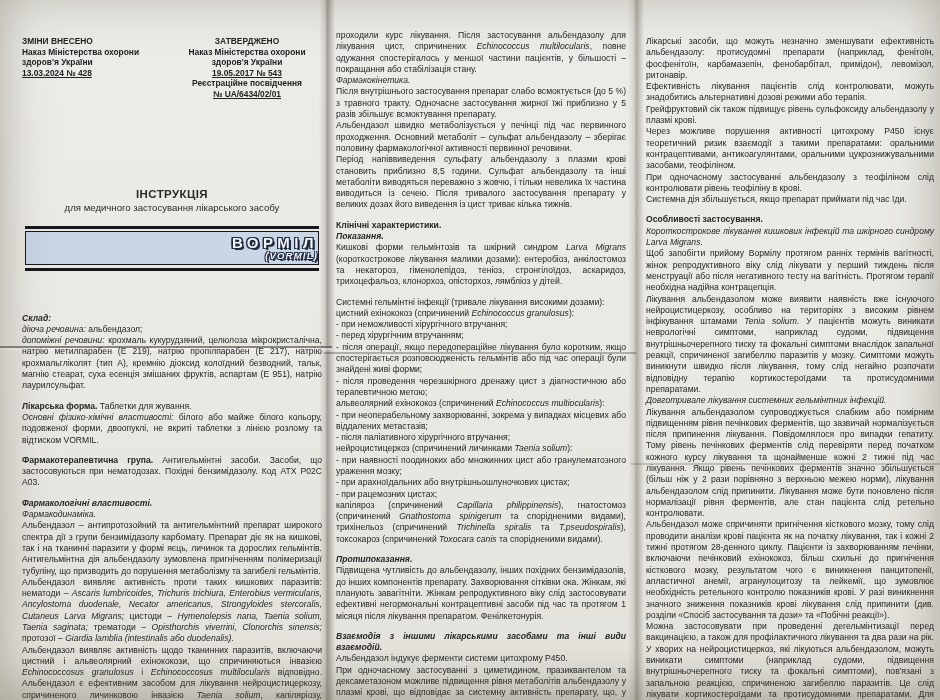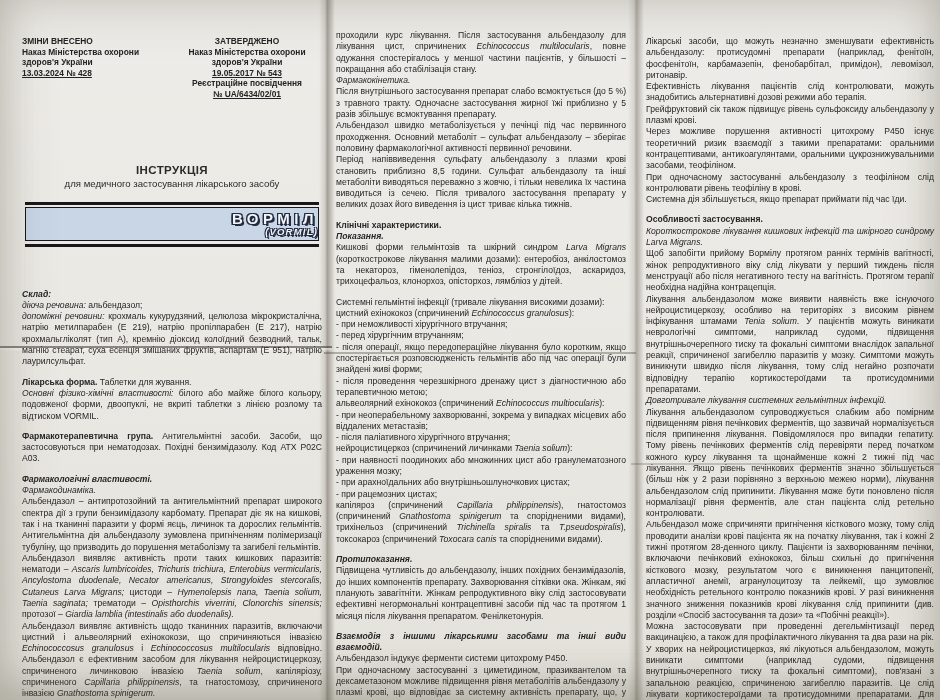--- a/index.html
+++ b/index.html
@@ -30,21 +30,21 @@
   .col1 { left:22px;  top:36px; width:300px; }
   .col2 { left:336px; top:30px; width:290px; }
   .col3 { left:646px; top:36px; width:288px; }
 
   .approvals { display:flex; justify-content:space-between; align-items:flex-start; }
   .appr { font-size:8.4px; line-height:10.6px; font-weight:bold; color:#232323; }
   .appr.left  { text-align:left;  width:140px; }
   .appr.right { text-align:center; width:150px; }
   .hline.u { text-decoration:underline; }
 
-  .title-wrap { margin-top:64px; text-align:center; }
+  .title-wrap { margin-top:88px; text-align:center; }
   .title-main { font-size:11.5px; font-weight:bold; letter-spacing:0.4px; }
   .title-sub  { font-size:9.6px; margin-top:2px; }
 
   .brand { margin:13px 3px 0 3px; border-top:3px solid #17171c; border-bottom:3px solid #17171c; padding:2.5px 0; }
   .brand-band { border:1.5px solid #17171c; text-align:right; padding:2px 0 3px 0; }
   .brand-name {
     font-size:15px; font-weight:bold; letter-spacing:4.5px; color:#f2f4f9;
     text-shadow:-1.3px -1.3px 0 #222b3f, 1.3px -1.3px 0 #222b3f, -1.3px 1.3px 0 #222b3f,
                  1.3px 1.3px 0 #222b3f, 2.2px 2.2px 0 #222b3f;
   }

